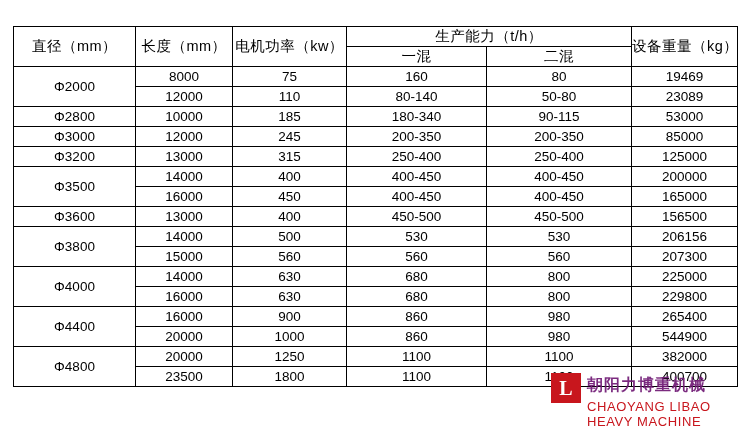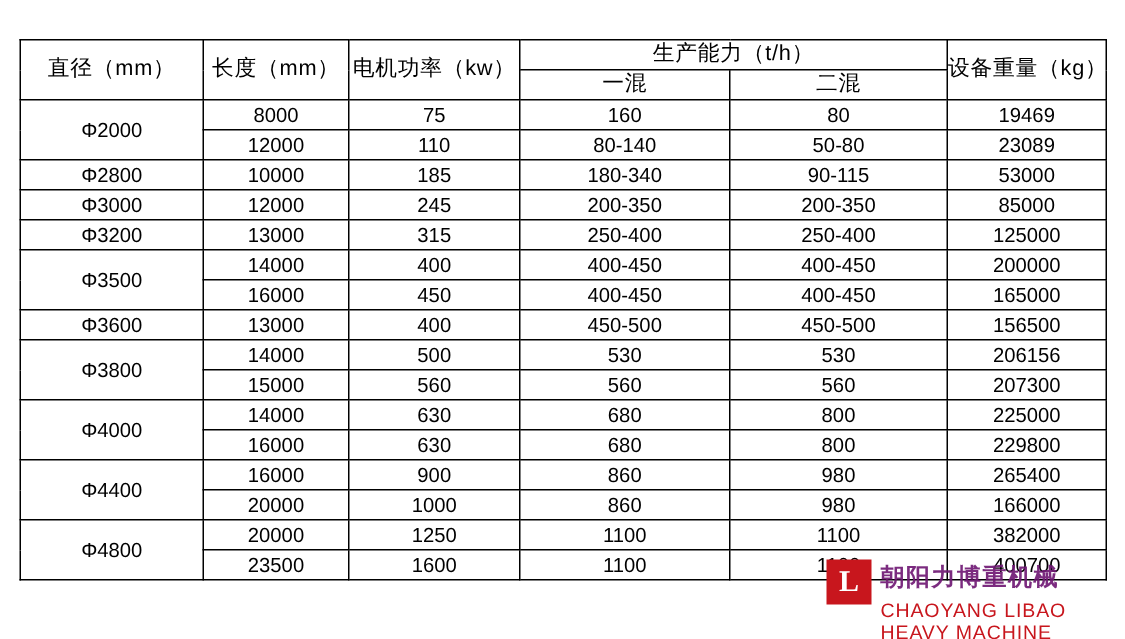--- a/index.html
+++ b/index.html
@@ -238,33 +238,33 @@
           <td>900</td>
           <td>860</td>
           <td>980</td>
           <td>265400</td>
         </tr>
         <tr>
           <td>20000</td>
           <td>1000</td>
           <td>860</td>
           <td>980</td>
-          <td>166000</td>
+          <td>544900</td>
         </tr>
         <tr>
           <td class="diam" rowspan="2">Φ4800</td>
           <td>20000</td>
           <td>1250</td>
           <td>1100</td>
           <td>1100</td>
           <td>382000</td>
         </tr>
         <tr>
           <td>23500</td>
-          <td>1600</td>
+          <td>1800</td>
           <td>1100</td>
           <td>1100</td>
           <td>400700</td>
         </tr>
       </tbody>
   </table>
 
   <div class="watermark">
     <div class="wm-mark">L</div>
     <div class="wm-cn">朝阳力博重机械</div>

